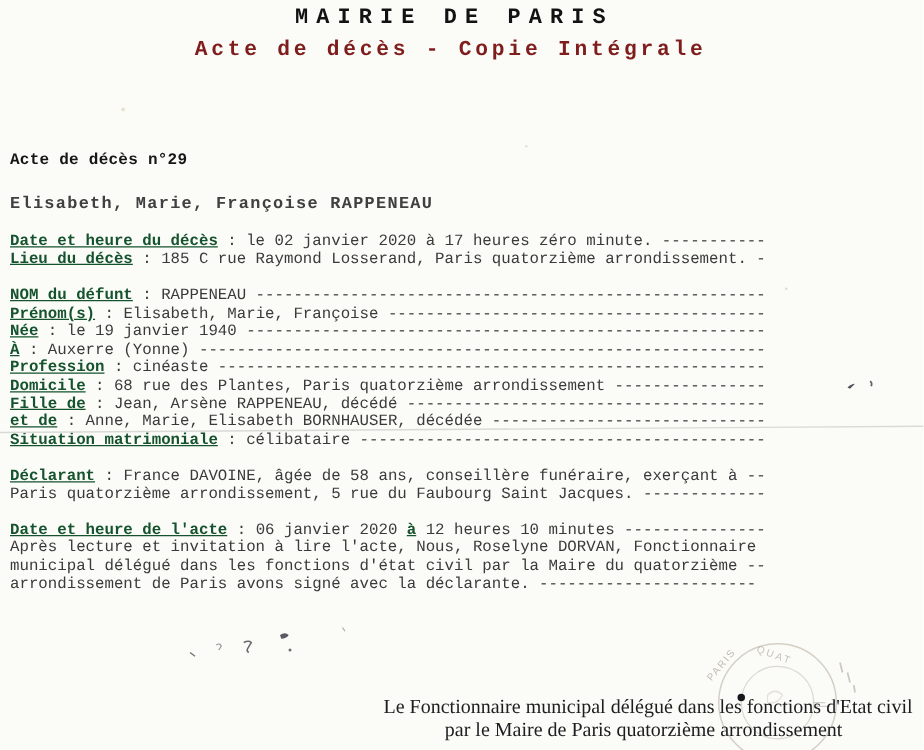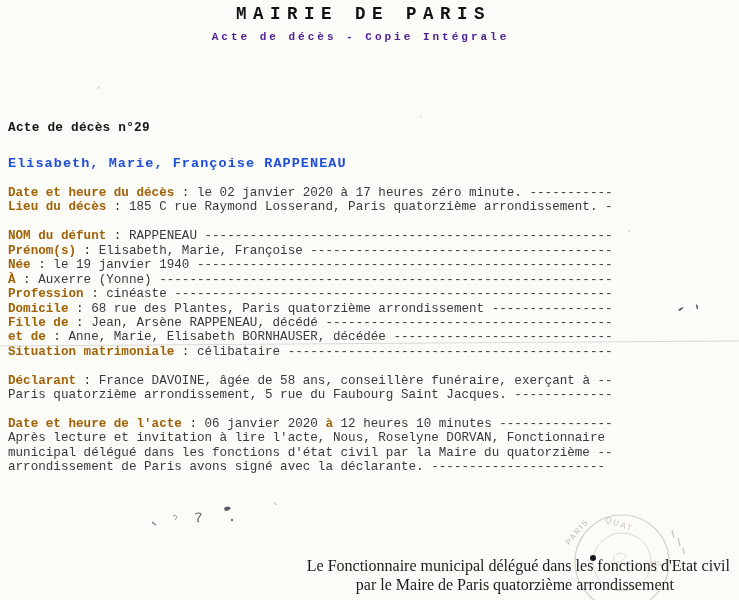--- a/index.html
+++ b/index.html
@@ -9,39 +9,39 @@
     background:#fbfbf7;color:#2e2e2e;
   }
   
   #doc-title{
     position:absolute;top:4px;left:50%;transform:translateX(-50%);margin-left:-6px;
     font-family:"Liberation Mono",monospace;font-weight:bold;color:#121212;
     font-size:17.5px;letter-spacing:6.5px;white-space:nowrap;
   }
   #doc-subtitle{
     position:absolute;top:31px;left:50%;transform:translateX(-50%);margin-left:-9px;
-    font-family:"Liberation Mono",monospace;font-weight:bold;color:#4c1d95;
-    font-size:11px;letter-spacing:3px;white-space:nowrap;text-align:center;
+    font-family:"Liberation Mono",monospace;font-weight:bold;color:#7f1d1d;
+    font-size:17px;letter-spacing:3px;white-space:nowrap;text-align:center;
   }
   
   #act-heading{
     position:absolute;top:120px;left:8px;
     font-size:12.8px;font-weight:bold;color:#161616;letter-spacing:0.2px;white-space:pre;
   }
   #deceased-name{
     position:absolute;top:156px;left:8px;
-    font-size:13.5px;font-weight:bold;color:#1d4ed8;letter-spacing:1.05px;white-space:pre;
+    font-size:13.5px;font-weight:bold;color:#404040;letter-spacing:1.05px;white-space:pre;
   }
   
   #act-body{
     position:absolute;top:186px;left:8px;width:640px;
     font-size:12.6px;line-height:14.45px;white-space:pre;color:#3a3a3a;
   }
   #act-body .bline{height:14.45px;}
-  #act-body .bold{font-weight:bold;color:#a16207;}
+  #act-body .bold{font-weight:bold;color:#14532d;text-decoration:underline;}
   
   #signature-note{
     position:absolute;right:9px;top:556px;text-align:center;
     font-family:"Liberation Serif",serif;font-size:16px;line-height:19px;color:#1d1d20;
   }
   #signature-note .l2{padding-right:7px;}
   .artifact{position:absolute;pointer-events:none;}
   .speck{position:absolute;border-radius:50%;pointer-events:none;}
 </style>
 </head>

